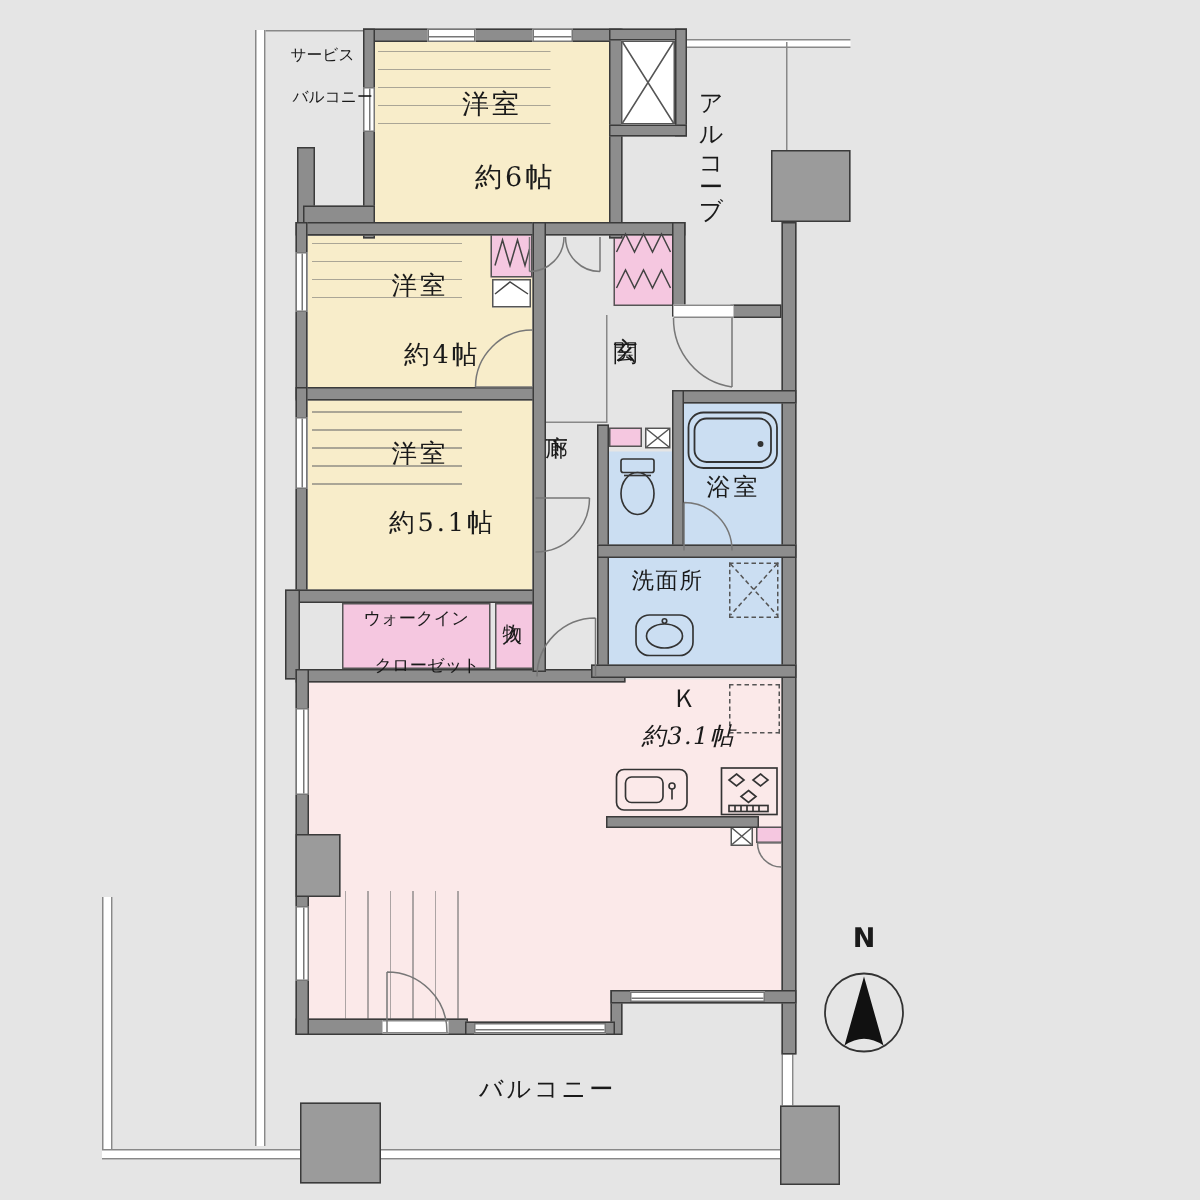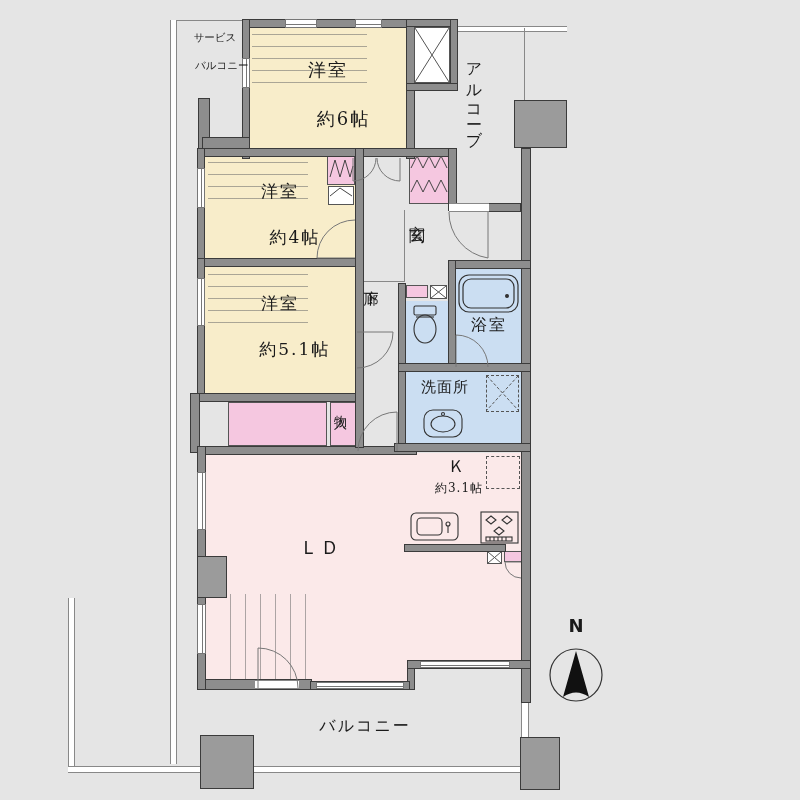--- a/index.html
+++ b/index.html
@@ -224,24 +224,25 @@
 
   <div class="vlbl" style="left:363px;top:278px;font-size:15px;">廊下</div>
 
   <div class="lbl" style="left:458px;top:314px;width:62px;font-size:16px;">浴室</div>
 
   <div class="lbl" style="left:210px;top:292px;width:140px;font-size:17px;"><span>洋室</span><br>
     <span>約5.1帖</span></div>
 
   <div class="lbl" style="left:406px;top:377px;width:78px;font-size:15px;letter-spacing:1px;">洗面所</div>
 
+  <div class="lbl" style="left:230px;top:405px;width:95px;font-size:11.5px;letter-spacing:0;"><span>ウォークイン</span><br>
+    <span>クローゼット</span></div>
 
   <div class="vlbl" style="left:334px;top:405px;font-size:13px;letter-spacing:1px;">物入</div>
 
   <div class="lbl" style="left:435px;top:455px;width:45px;font-size:17px;">Ｋ</div>
-  <div class="lbl" style="left:404px;top:480px;width:110px;font-size:12px;letter-spacing:1px;">約3.1帖</div>
-
-  <div class="lbl" style="left:248px;top:535px;width:145px;font-size:19px;">ＬＤ</div>
+  <div class="lbl" style="left:404px;top:480px;width:110px;font-size:16px;letter-spacing:1px;font-style:italic;">約3.1帖</div>
+
 
   <div class="lbl" style="left:300px;top:715px;width:130px;font-size:16px;">バルコニー</div>
 
   <div class="lbl north" style="left:560px;top:614px;width:32px;">N</div>
 </div>
 
 </body></html>

